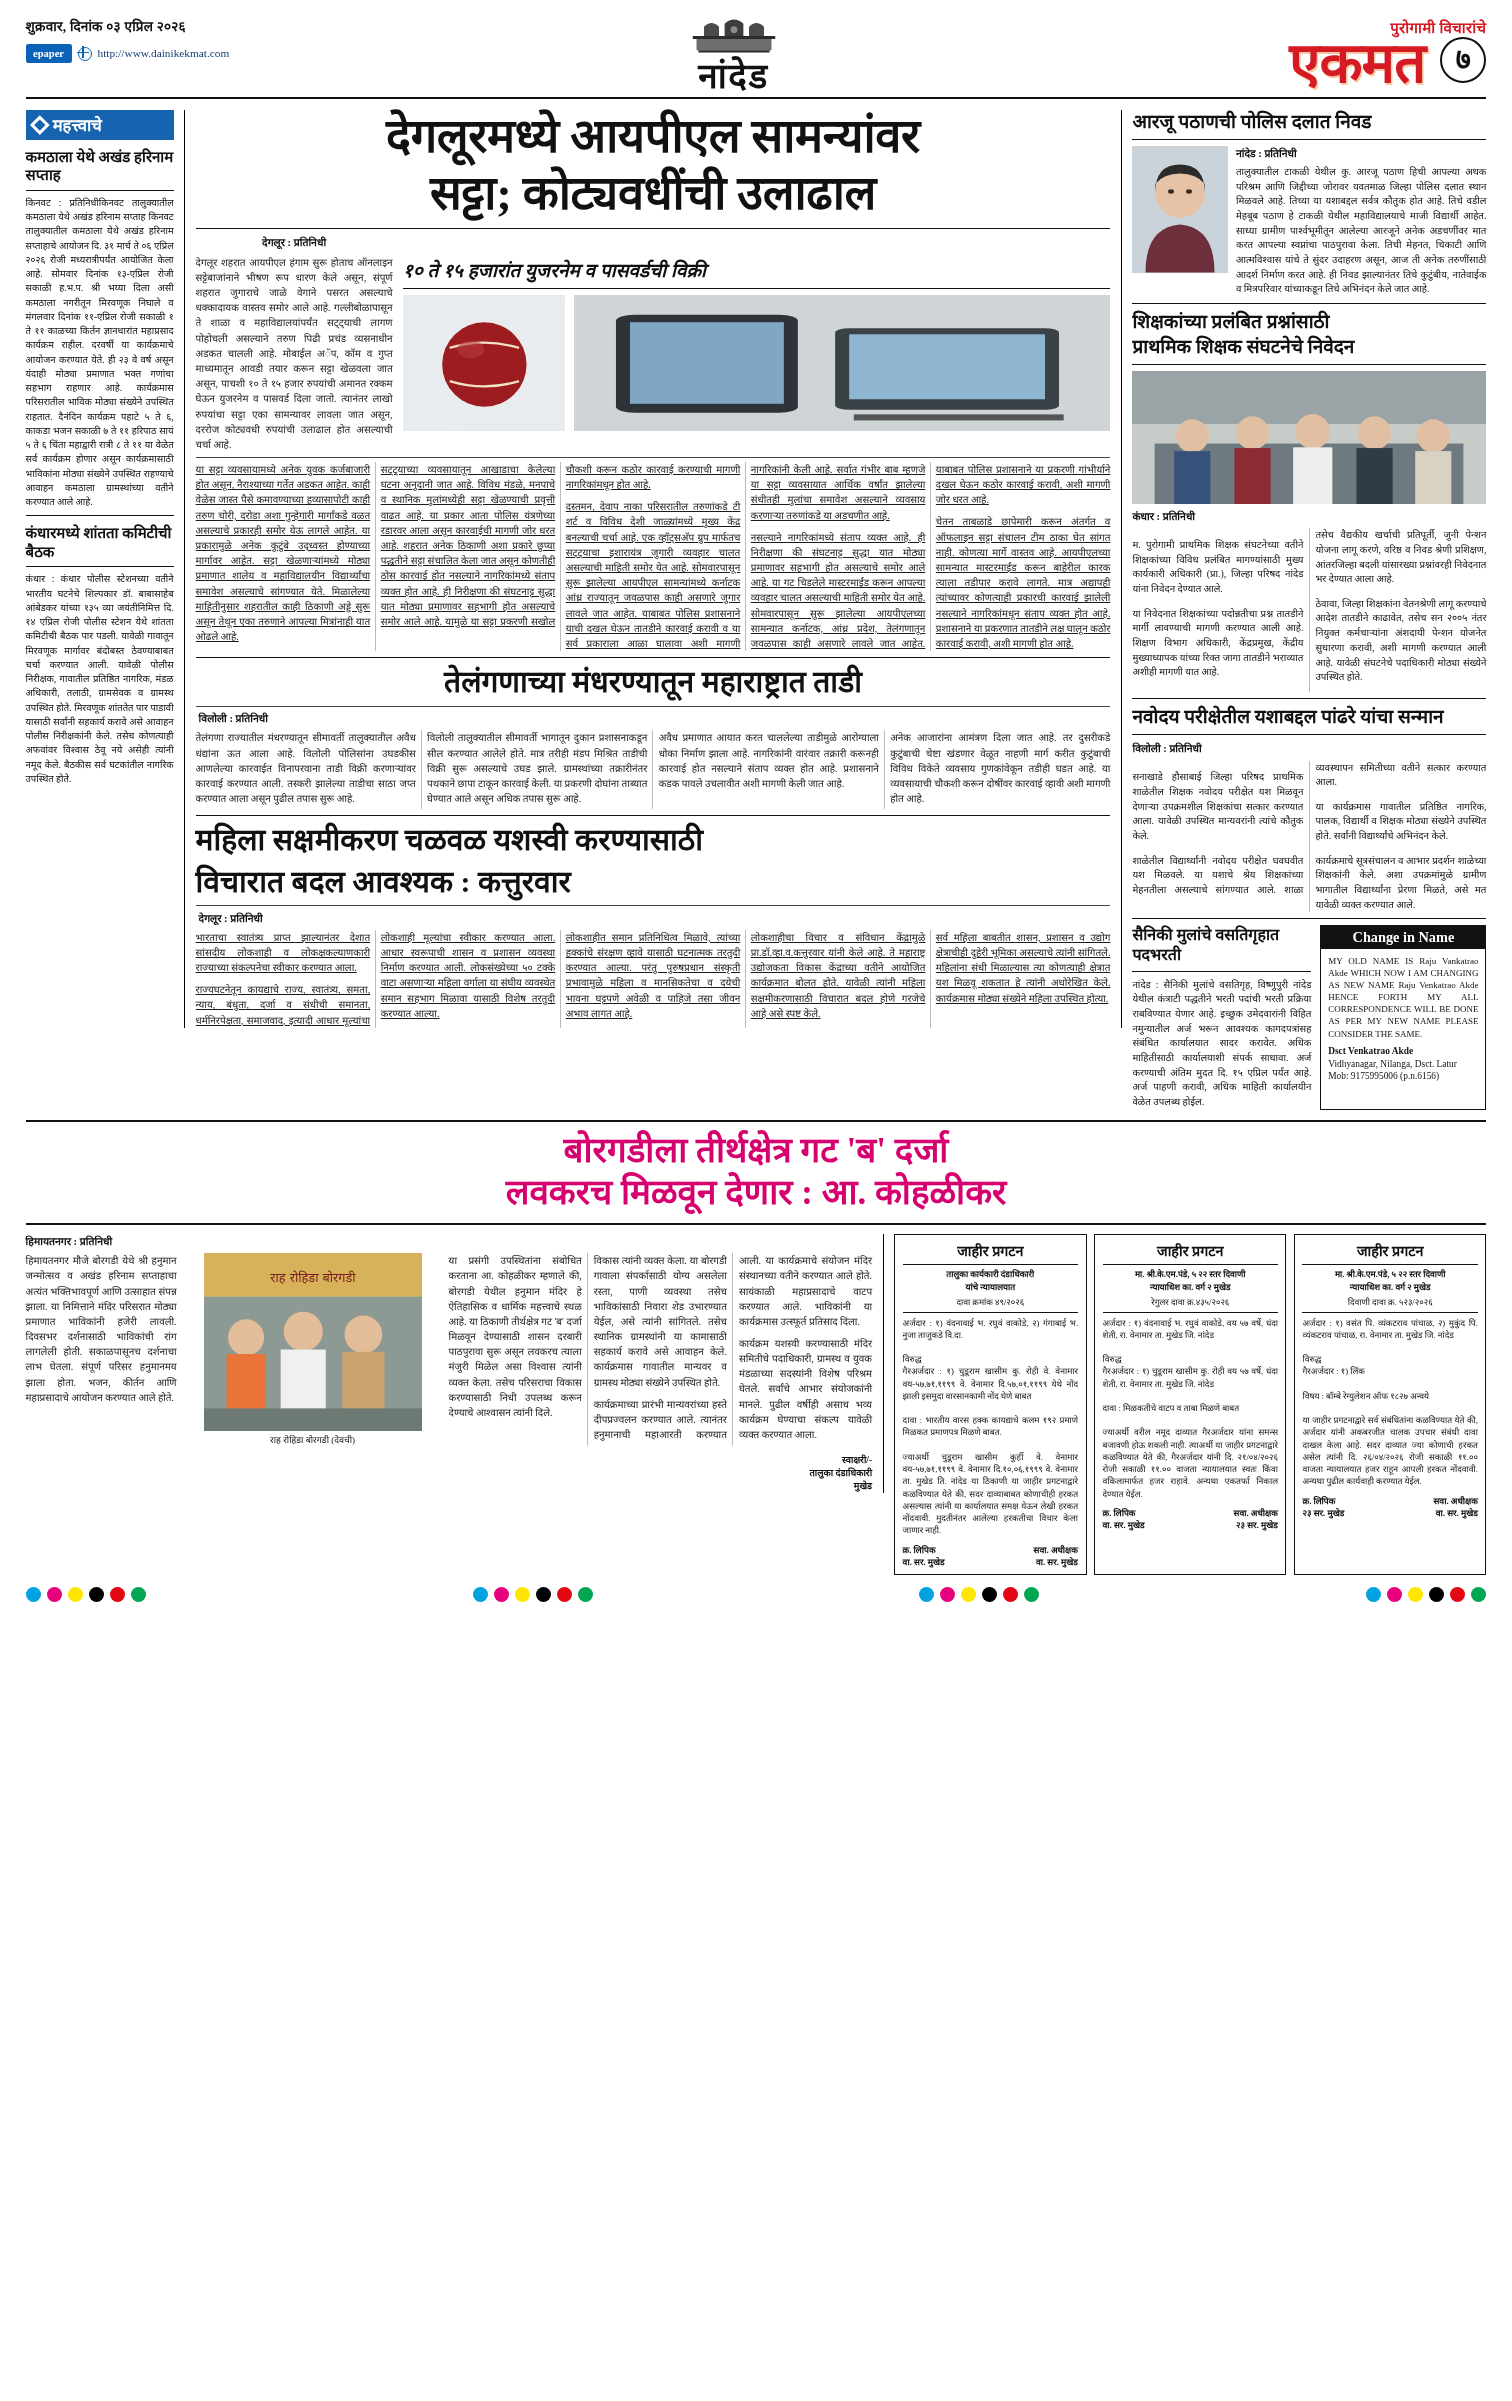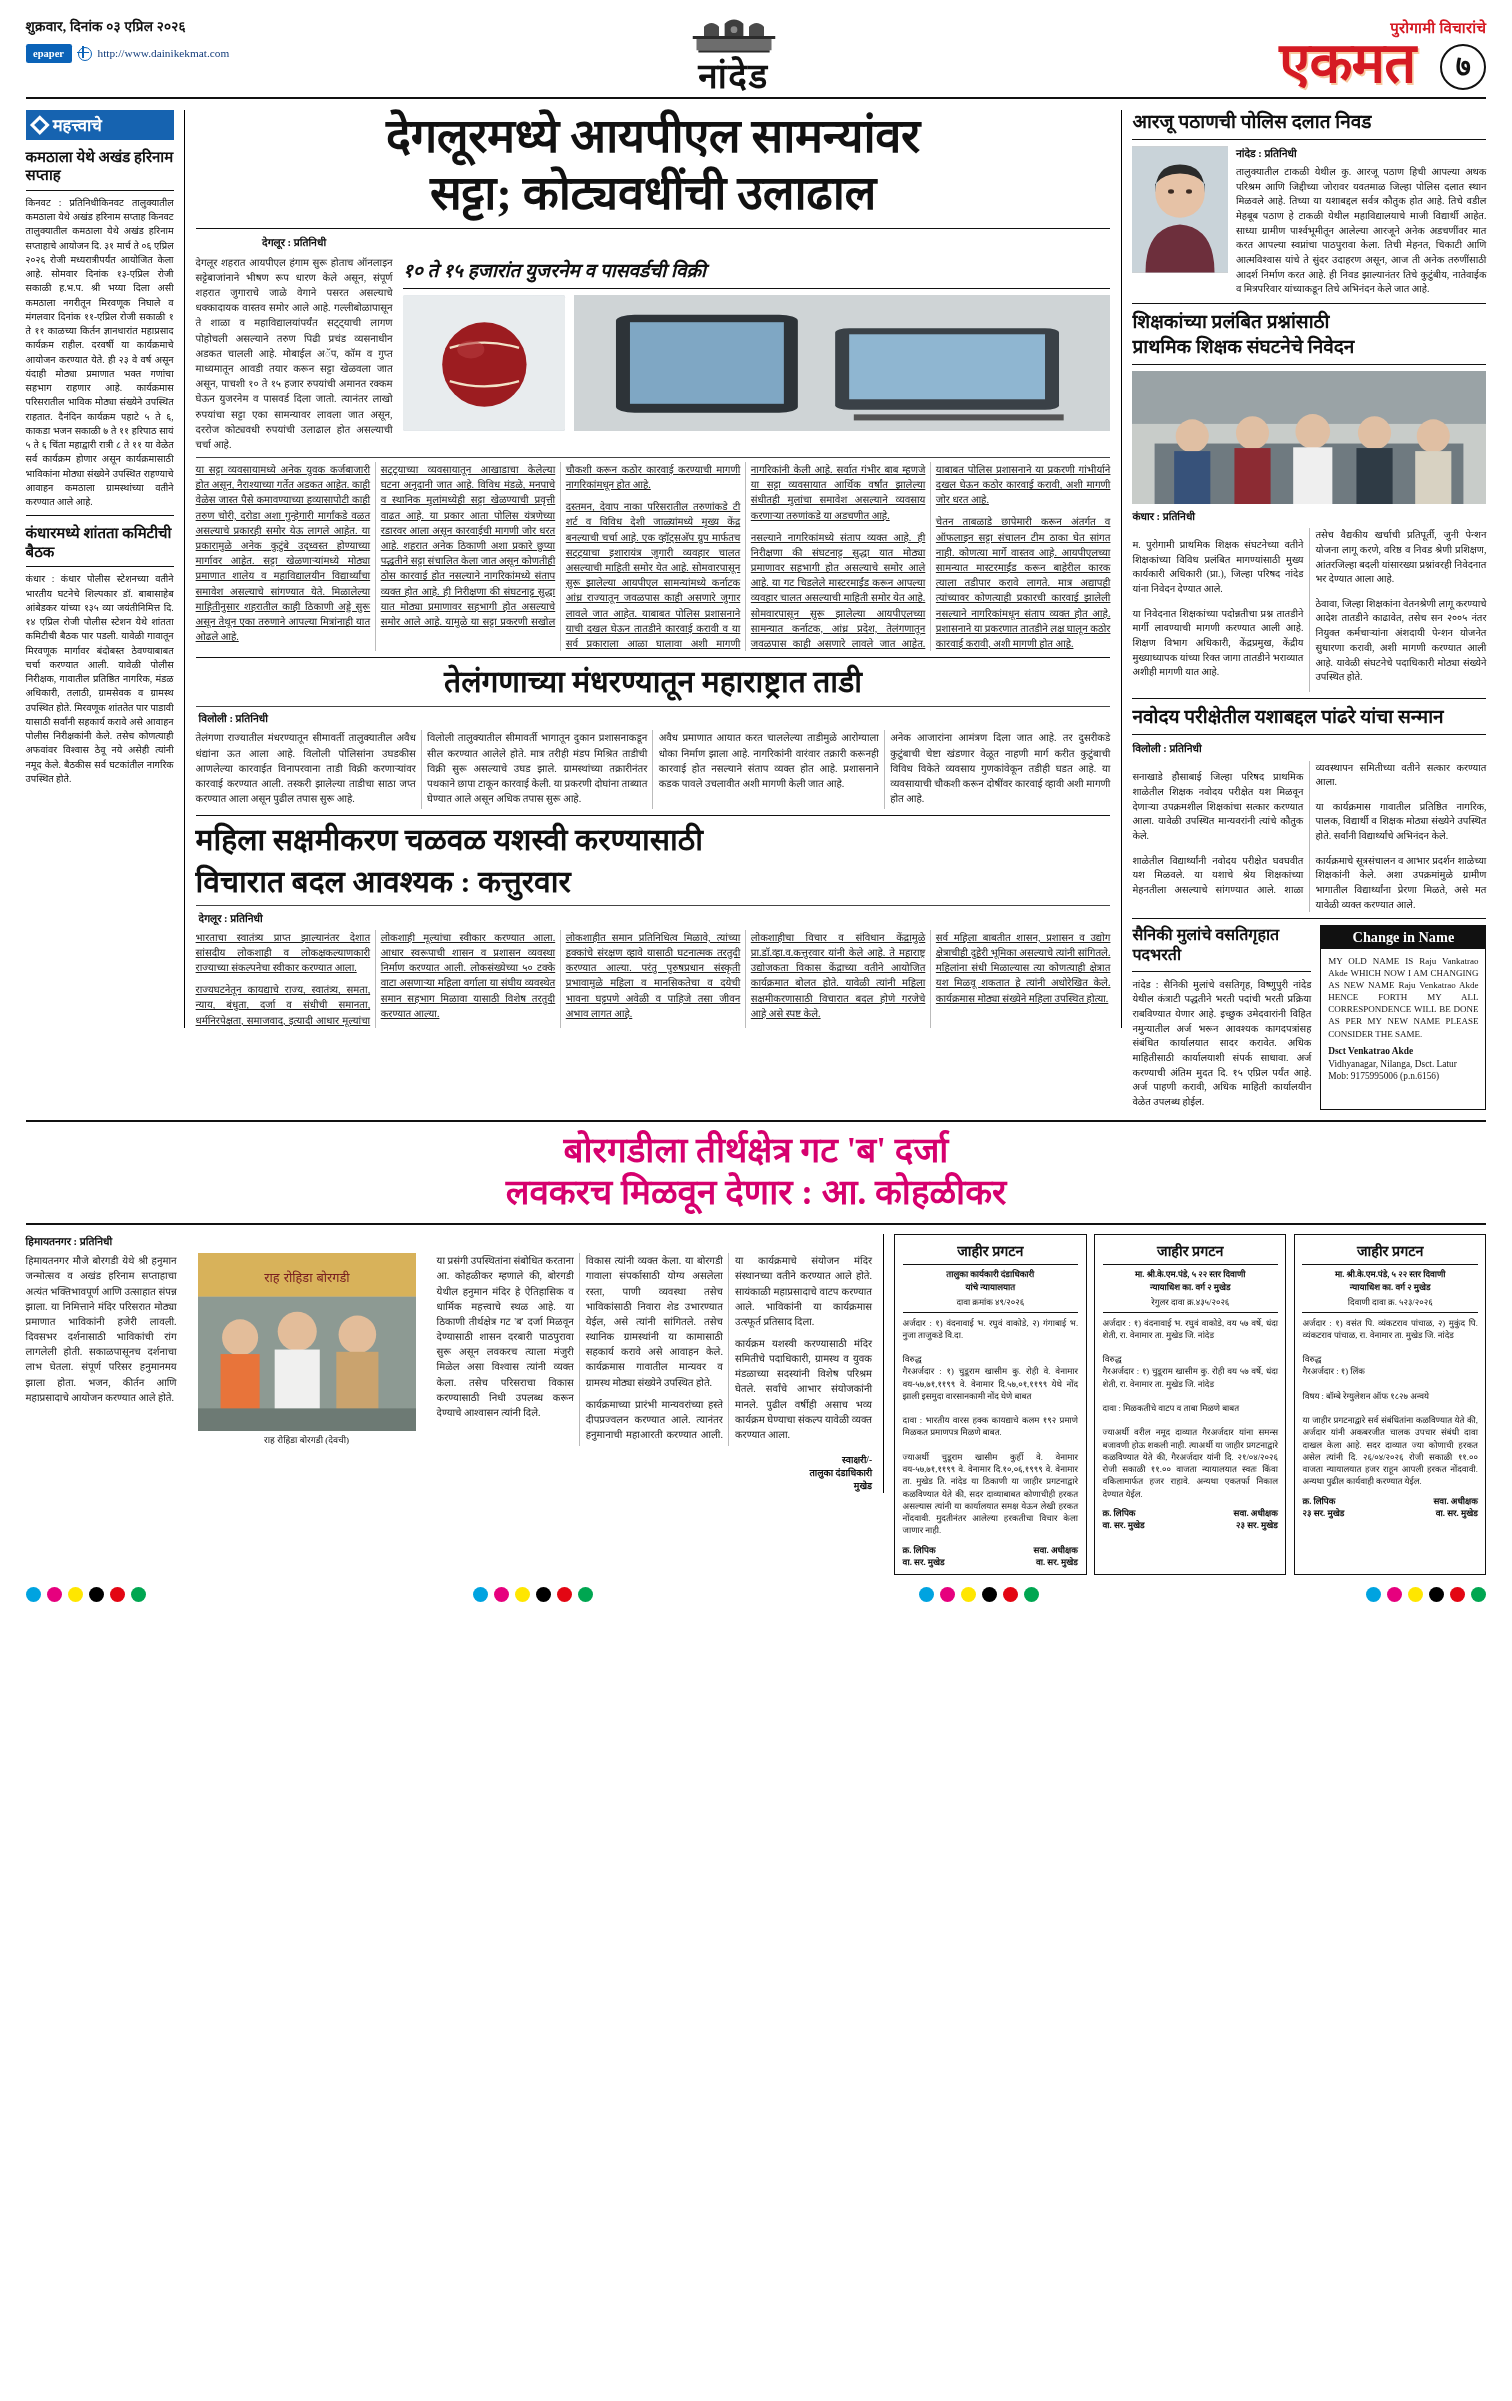--- a/index.html
+++ b/index.html
@@ -19,21 +19,21 @@
   .globe:after{content:"";position:absolute;left:-1.5px;top:3.8px;width:12px;height:1.5px;background:#0b63b8;}
 
   .mh-center{flex:1;text-align:center;position:relative;top:-3px;}
   .mh-emblem{width:90px;height:44px;margin:0 auto;display:block;}
   .mh-city{font-size:35px;font-weight:bold;letter-spacing:1.5px;line-height:1;margin-top:1.5px;}
 
   .mh-right{width:361px;text-align:right;}
   .brand-tag{color:#d51a23;font-weight:bold;font-size:15px;letter-spacing:0.4px;}
   .brand-name{font-size:56px;font-weight:bold;color:#d51a23;line-height:.95;letter-spacing:-0.8px;
     text-shadow:1.5px 1.5px 0 #f7c9a0;}
-  .brand-row{display:flex;align-items:flex-end;justify-content:flex-end;gap:25px;}
+  .brand-row{display:flex;align-items:flex-start;justify-content:flex-end;gap:15px;}
   .page-no{font-size:29px;font-weight:bold;border:2.3px solid #111;border-radius:50%;width:42px;height:42px;
     display:flex;align-items:center;justify-content:center;line-height:1;}
 
   
   .cols{display:flex;gap:10.5px;margin-top:10.5px;align-items:flex-start;}
   .col{box-sizing:border-box;}
   .c1{width:148px;}
   .c-main{flex:1;}
   .c-right{width:354px;}
 
@@ -319,21 +319,21 @@
 
   <div class="banner">
     <h2>बोरगडीला तीर्थक्षेत्र गट 'ब' दर्जा</h2>
     <h2>लवकरच मिळवून देणार : आ. कोहळीकर</h2>
   </div>
 
   <div class="cols" style="margin-top:9px;">
 
     <div class="col" style="width:858px;border-right:0.8px solid #000;padding-right:10.5px;box-sizing:border-box;">
       <div class="byline" style="text-align:left;">हिमायतनगर : प्रतिनिधी</div>
-      <div style="display:flex;gap:21px;">
+      <div style="display:flex;gap:27px;">
         <div style="width:151px;" class="body-txt">हिमायतनगर मौजे बोरगडी येथे श्री हनुमान जन्मोत्सव व अखंड हरिनाम सप्ताहाचा अत्यंत भक्तिभावपूर्ण आणि उत्साहात संपन्न झाला. या निमित्ताने मंदिर परिसरात मोठ्या प्रमाणात भाविकांनी हजेरी लावली. दिवसभर दर्शनासाठी भाविकांची रांग लागलेली होती. सकाळपासूनच दर्शनाचा लाभ घेतला. संपूर्ण परिसर हनुमानमय झाला होता. भजन, कीर्तन आणि महाप्रसादाचे आयोजन करण्यात आले होते.</div>
         <div style="width:218px;">
           <div class="ph" style="width:100%;height:178px;">
             <svg viewBox="0 0 290 236" width="100%" height="178" preserveAspectRatio="none">
               <rect width="290" height="236" fill="#b9c0bd"></rect>
               <rect x="0" y="0" width="290" height="58" fill="#d8b25a"></rect>
               <text x="145" y="38" font-size="17" text-anchor="middle" fill="#7a2020" font-family="DejaVu Sans">राह रोहिडा बोरगडी</text>
               <rect x="0" y="58" width="290" height="178" fill="#8d9a93"></rect>
               <circle cx="56" cy="112" r="24" fill="#e3bd9a"></circle>
                   <rect x="30" y="134" width="52" height="102" fill="#e8743a"></rect>

